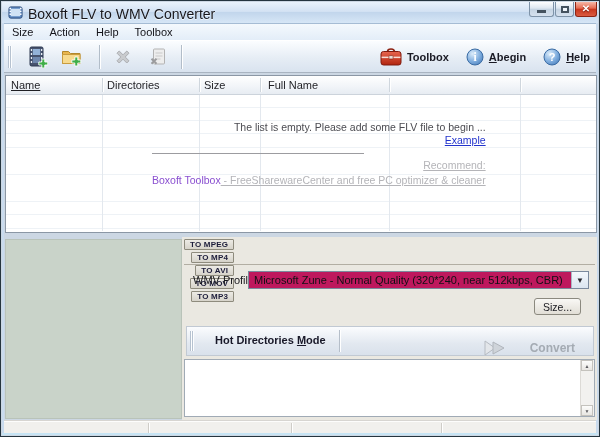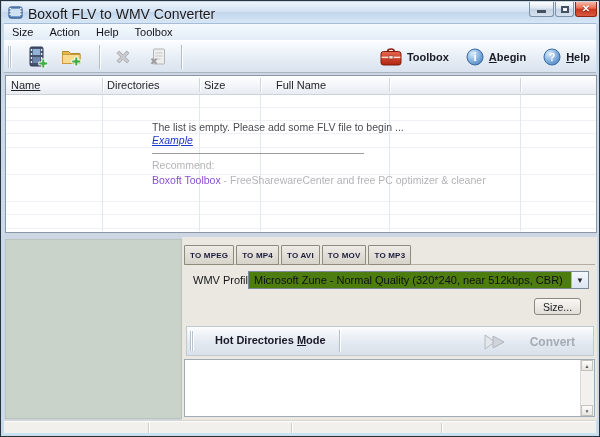--- a/index.html
+++ b/index.html
@@ -45,56 +45,56 @@
   
   .filelist{position:absolute;left:4px;top:74px;width:592px;height:158px;background:#fff;
     border:1px solid #8b97a5;box-sizing:border-box;}
   .list-header{position:absolute;left:0;right:0;top:0;height:18px;
     background:linear-gradient(#ffffff,#f1f4f8 60%,#e7ecf2);border-bottom:1px solid #ccd3db;}
   .col-label{position:absolute;top:3px;font-size:11px;color:#1f1f24;}
   .hdr-sep{position:absolute;top:2px;height:14px;width:1px;background:#cfd6dd;box-shadow:1px 0 0 #fff;}
   .list-grid{position:absolute;left:0;right:0;top:18px;bottom:0;
     background:repeating-linear-gradient(to bottom,#fff 0 12.5px,#eef2f6 12.5px 13.5px);}
   .col-line{position:absolute;top:18px;bottom:1px;width:1px;background:#e3e8ee;}
-  .empty-state{position:absolute;left:146px;top:45px;font-size:10.5px;line-height:13px;z-index:3;}
+  .empty-state{position:absolute;left:146px;top:45px;font-size:10.5px;line-height:13px;z-index:3;text-align:right;}
   .empty-msg{color:#4c4c52;}
-  .link-example{color:#2233cc;text-decoration:underline;cursor:pointer;font-style:italic;}
+  .link-example{color:#2233cc;text-decoration:underline;cursor:pointer;}
   .empty-hr{width:212px;height:1px;background:#9c9ca0;margin:6px 0 5px 0;}
-  .dim{color:#b4b4b8;}
+  .dim{color:#b4b4b8;text-decoration:underline;}
   .link-toolbox{color:#8a4fd0;cursor:pointer;}
 
   
   .preview-panel{position:absolute;left:4px;top:238px;width:177px;height:180px;
     background:#c9d3c9;border:1px solid #b9c3b9;box-sizing:border-box;}
   .right-panel{position:absolute;left:181px;top:236px;width:415px;height:183px;background:#eae8e1;}
 
-  .tabs-row{position:absolute;left:2px;top:2px;height:26px;display:flex;align-items:flex-end;gap:2px;}
+  .tabs-row{position:absolute;left:2px;top:2px;height:26px;display:flex;align-items:flex-end;gap:2px;flex-direction:column;}
   .tab{height:20px;box-sizing:border-box;border:1px solid #8e8b7d;border-radius:1px;
     background:linear-gradient(#edebe5,#d6d3ca);font-size:8px;font-weight:bold;color:#1c1c3a;
     display:flex;align-items:center;padding:0 5px;letter-spacing:.2px;cursor:default;}
   .tab.active{height:24px;background:#f6f5f0;z-index:2;}
   .tab-underline{position:absolute;left:2px;right:2px;top:27px;height:1px;background:#b2aea3;}
 
   .profile-label{position:absolute;left:11px;top:37px;font-size:11px;color:#15151a;}
-  .combo{position:absolute;left:66px;top:34px;width:341px;height:18px;background:#4d7c0f;
+  .combo{position:absolute;left:66px;top:34px;width:341px;height:18px;background:#be185d;
     border:1px solid #7b8a9d;box-sizing:border-box;display:flex;align-items:center;}
   .combo .val{flex:1;font-size:11px;color:#101014;padding-left:5px;white-space:nowrap;overflow:hidden;}
   .combo .arrow{width:16px;height:100%;display:flex;align-items:center;justify-content:center;
     background:linear-gradient(#f4f8fc,#dbe5f0);border-left:1px solid #aab6c3;font-size:8px;color:#2a2a30;}
   .edit-btn{position:absolute;left:352px;top:61px;width:47px;height:17px;border:1px solid #8b897f;
     border-radius:3px;background:linear-gradient(#f9f8f5,#e1ded6);font-size:10.5px;color:#1a1a20;
     display:flex;align-items:center;justify-content:center;box-sizing:border-box;cursor:default;}
 
   .hotbar{position:absolute;left:4px;top:89px;width:408px;height:30px;box-sizing:border-box;
     border:1px solid #c1c9d3;background:linear-gradient(#fbfcfe,#e2e8f0 60%,#d9e1eb);}
   .hotbar .grip2{position:absolute;left:3px;top:4px;width:4px;height:20px;
     background:repeating-linear-gradient(90deg,#b6c2d0 0 1px,#fdfeff 1px 2px);}
   .hot-label{position:absolute;left:28px;top:7px;font-size:11px;font-weight:bold;color:#181828;}
   .hot-sep{position:absolute;left:152px;top:3px;width:1px;height:22px;background:#b5bec9;box-shadow:1px 0 0 #fff;}
-  .convert{position:absolute;right:18px;top:6px;display:flex;align-items:center;gap:21px;justify-content:center;}
+  .convert{position:absolute;right:18px;top:12px;display:flex;align-items:center;gap:21px;justify-content:center;}
   .convert .lbl{font-size:12px;font-weight:bold;color:#a4abb3;}
 
   .log-area{position:absolute;left:2px;top:122px;width:411px;height:58px;background:#fff;
     border:1px solid #a0aab5;box-sizing:border-box;}
   .vscroll{position:absolute;right:0;top:0;bottom:0;width:13px;background:#f2f1ef;border-left:1px solid #dcdad6;}
   .sbtn{position:absolute;left:0;width:12px;height:11px;background:linear-gradient(#fcfcfb,#e8e6e2);
     border:1px solid #c4c2bd;box-sizing:border-box;display:flex;align-items:center;justify-content:center;
     font-size:5px;color:#5a5a5e;}
   .sbtn.up{top:0;} .sbtn.down{bottom:0;}
 
@@ -265,21 +265,21 @@
     <div class="col-line" style="left:96px;"></div>
     <div class="col-line" style="left:193px;"></div>
     <div class="col-line" style="left:254px;"></div>
     <div class="col-line" style="left:383px;"></div>
     <div class="col-line" style="left:514px;"></div>
 
     <div class="list-header">
       <span class="col-label" style="left:5px;text-decoration:underline;">Name</span>
       <span class="col-label" style="left:101px;">Directories</span>
       <span class="col-label" style="left:198px;text-align:center;">Size</span>
-      <span class="col-label" style="left:262px;margin-left:8px;">Full Name</span>
+      <span class="col-label" style="left:262px;">Full Name</span>
       <span class="hdr-sep" style="left:96px;"></span>
       <span class="hdr-sep" style="left:193px;"></span>
       <span class="hdr-sep" style="left:254px;"></span>
       <span class="hdr-sep" style="left:383px;"></span>
       <span class="hdr-sep" style="left:514px;"></span>
     </div>
 
     <div class="empty-state">
       <div class="empty-msg">The list is empty. Please add some FLV file to begin ...</div>
       <div><span class="link-example">Example</span></div>

